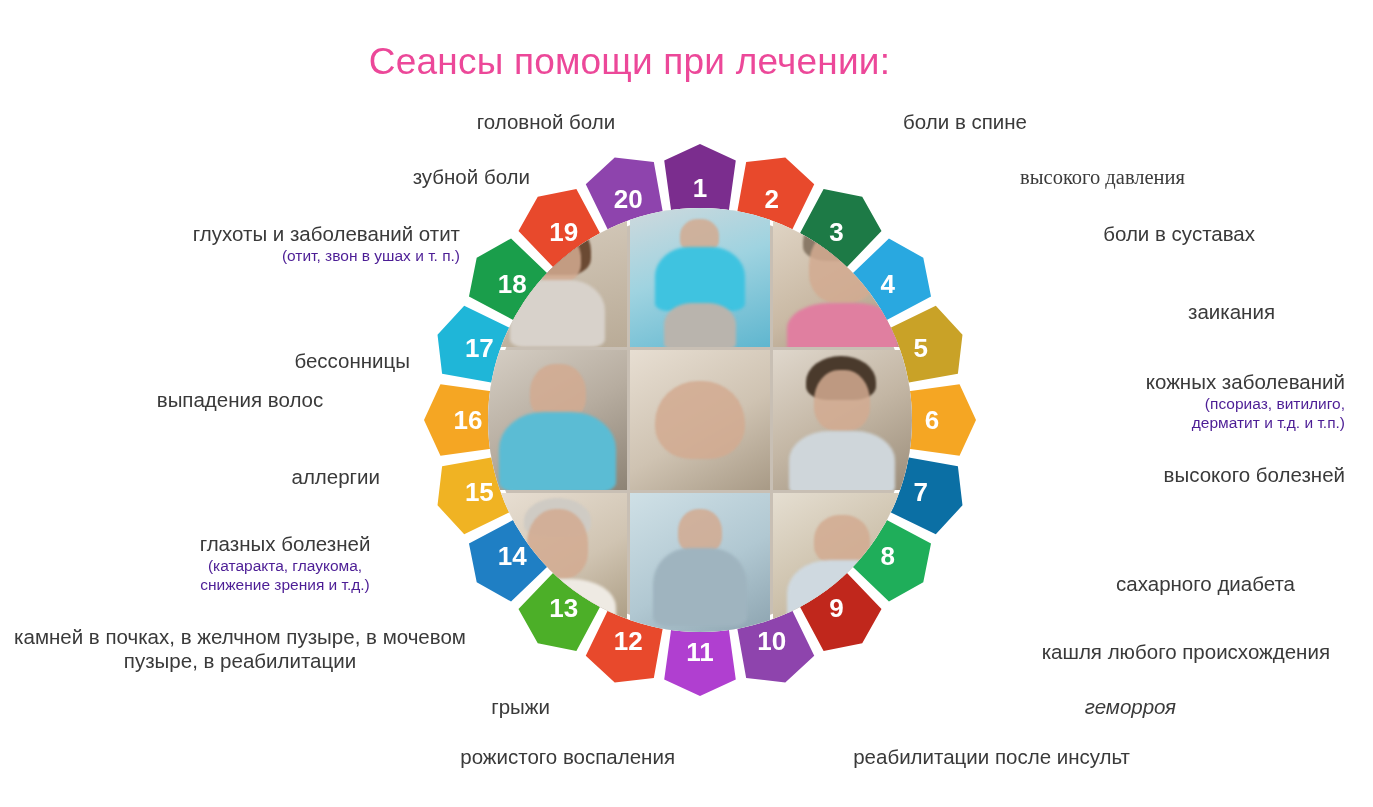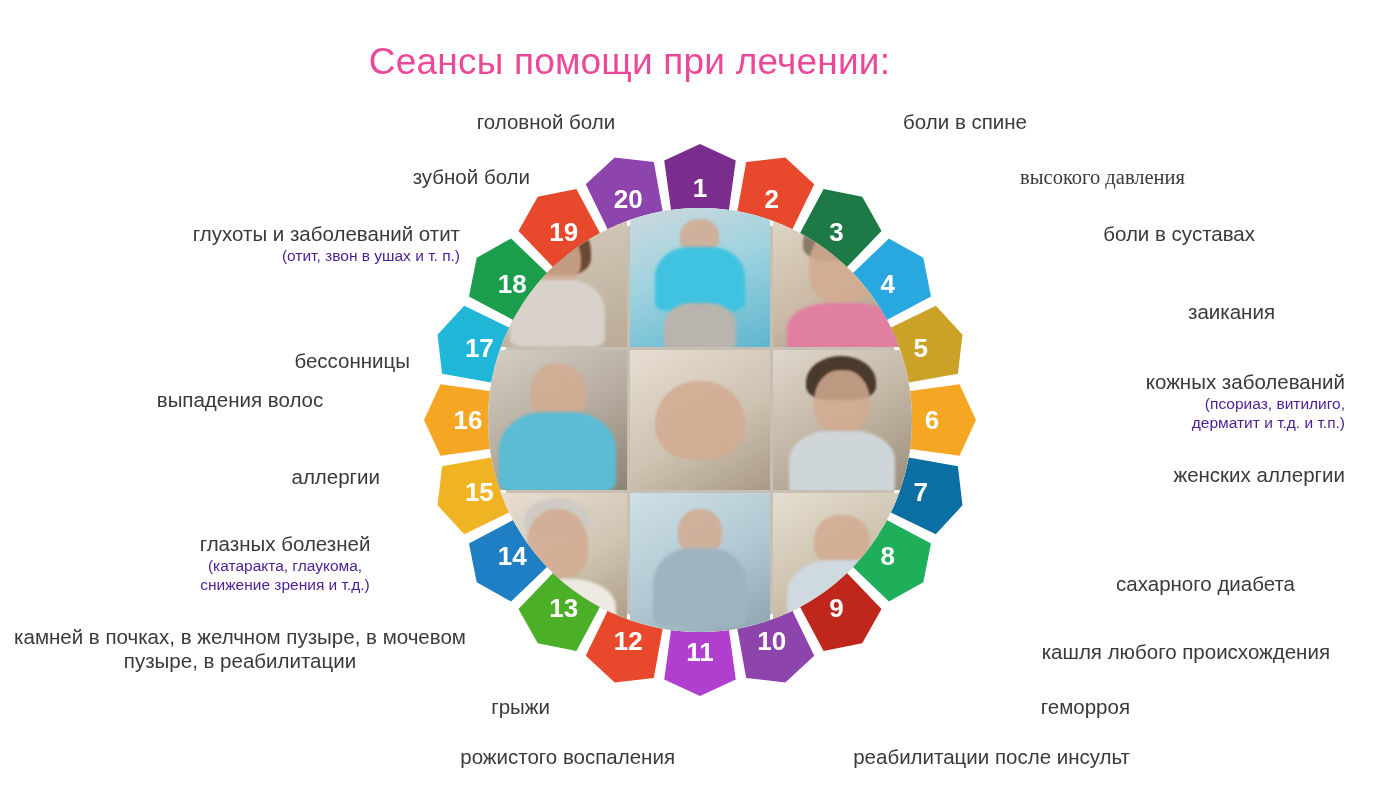--- a/index.html
+++ b/index.html
@@ -211,17 +211,17 @@
 <div class="label lbl-center" style="left:140px;top:532px;width:290px;"><span>глазных болезней</span><span class="sub">(катаракта, глаукома,<br>снижение зрения и т.д.)</span></div>
 <div class="label lbl-center" style="left:10px;top:625px;width:460px;"><span>камней в почках, в желчном пузыре, в мочевом пузыре, в реабилитации</span></div>
 <div class="label lbl-left" style="left:320px;top:695px;width:230px;"><span>грыжи</span></div>
 <div class="label lbl-left" style="left:355px;top:745px;width:320px;"><span>рожистого воспаления</span></div>
 
 <div class="label lbl-left" style="left:727px;top:110px;width:300px;"><span>боли в спине</span></div>
 <div class="label lbl-left" style="left:855px;top:165px;width:330px;font-family:Liberation Serif, serif;"><span>высокого давления</span></div>
 <div class="label lbl-left" style="left:925px;top:222px;width:330px;"><span>боли в суставах</span></div>
 <div class="label lbl-left" style="left:975px;top:300px;width:300px;"><span>заикания</span></div>
 <div class="label lbl-left" style="left:1005px;top:358px;width:340px;margin-top:12px;"><span>кожных заболеваний</span><span class="sub">(псориаз, витилиго,<br>дерматит и т.д. и т.п.)</span></div>
-<div class="label lbl-left" style="left:1000px;top:463px;width:345px;"><span>женских аллергии</span></div>
+<div class="label lbl-left" style="left:1000px;top:463px;width:345px;"><span>высокого болезней</span></div>
 <div class="label lbl-left" style="left:975px;top:572px;width:320px;"><span>сахарного диабета</span></div>
 <div class="label lbl-left" style="left:930px;top:640px;width:400px;"><span>кашля любого происхождения</span></div>
-<div class="label lbl-left" style="left:850px;top:695px;width:280px;"><span>геморроя</span></div>
+<div class="label lbl-left" style="left:896px;top:695px;width:280px;font-style:italic;"><span>геморроя</span></div>
 <div class="label lbl-left" style="left:730px;top:745px;width:400px;"><span>реабилитации после инсульт</span></div>
 
 </body></html>

